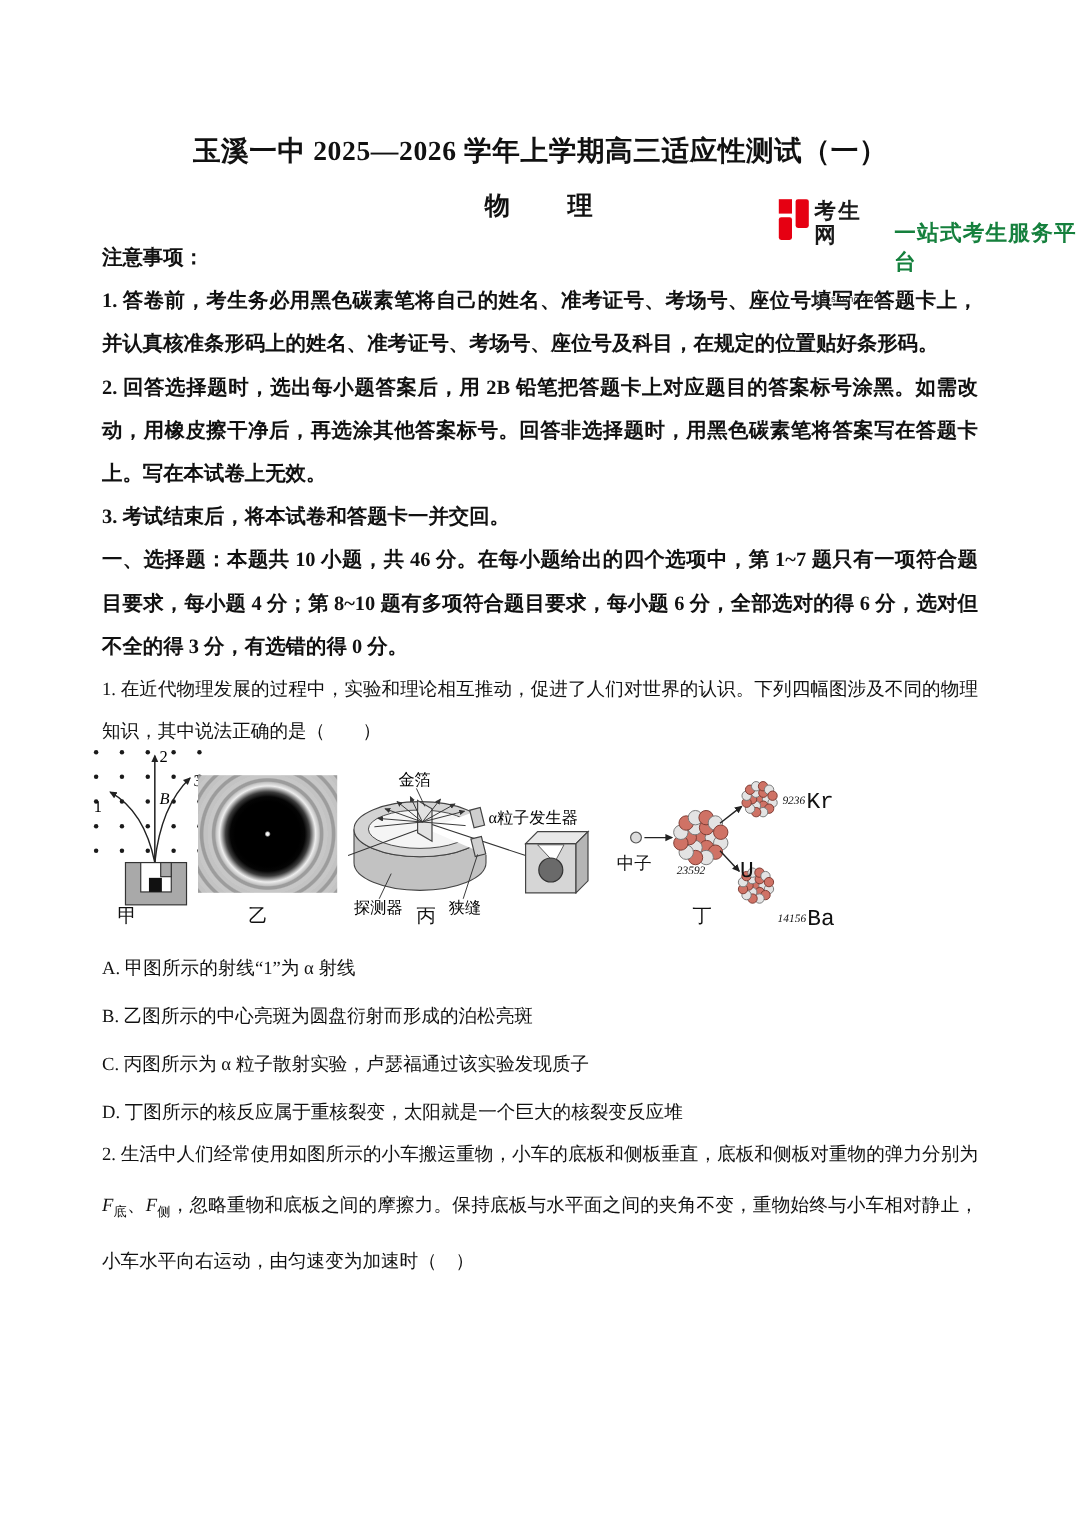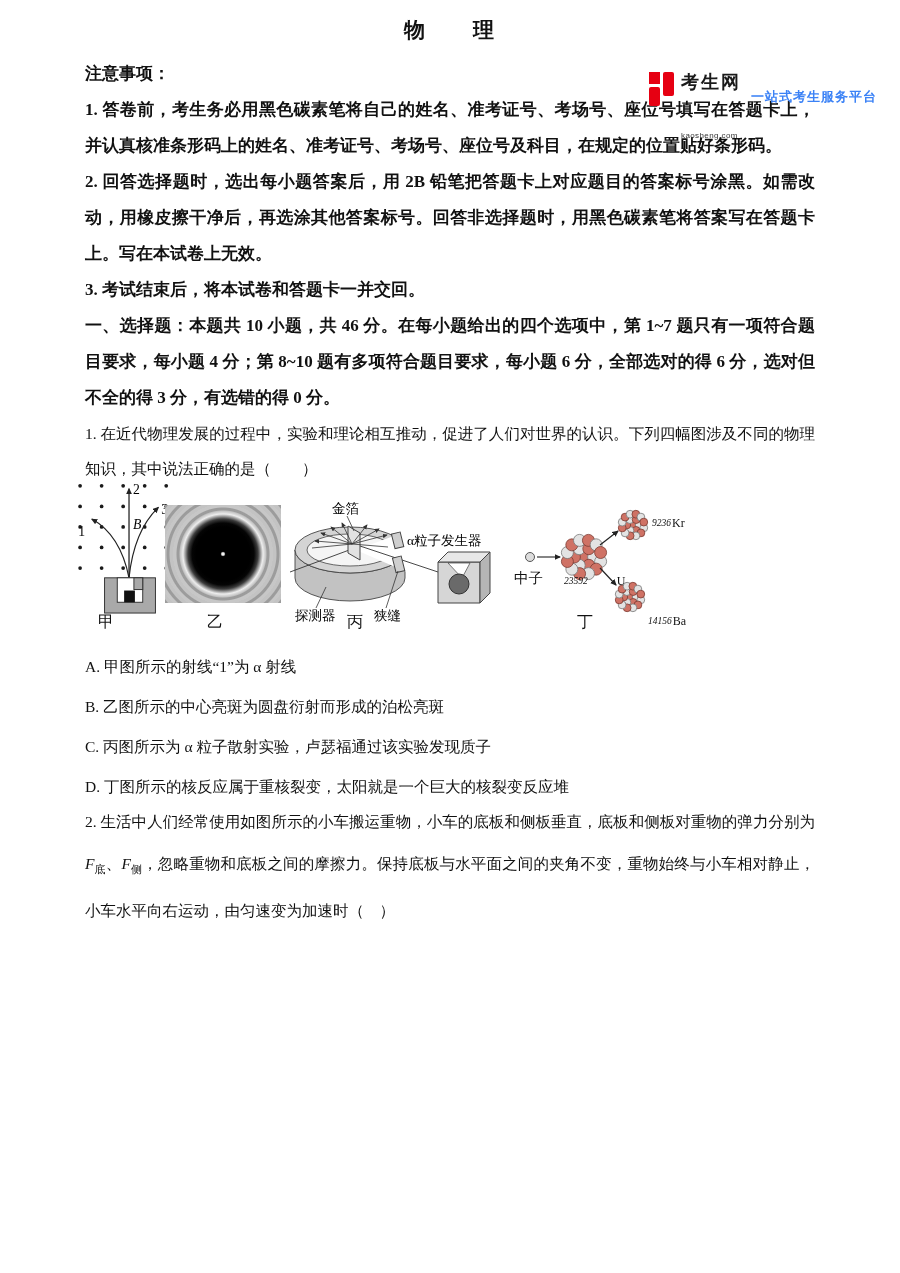--- a/index.html
+++ b/index.html
@@ -13,21 +13,21 @@
   .brand-mark span{position:absolute;background:#e60012;}
   .bm1{left:0;top:0;width:11px;height:12px;}
   .bm2{left:0;top:15px;width:11px;height:19px;border-radius:2px;}
   .bm3{left:14px;top:0;width:11px;height:24px;border-radius:2px;}
   .brand-text{display:flex;flex-direction:column;gap:39px;}
   .brand-name{font-family:"Liberation Sans","DejaVu Sans",sans-serif;font-weight:bold;
               font-size:18px;line-height:20px;letter-spacing:2px;color:#1a1a1a;}
   .brand-domain{font-family:"Liberation Sans","DejaVu Sans",sans-serif;font-size:8px;
                 line-height:9px;color:#333;letter-spacing:.4px;}
   .brand-tagline{font-family:"Liberation Sans","DejaVu Sans",sans-serif;font-weight:bold;
-                 font-size:13px;color:#3b82f6;margin:16px 0 0 10px;letter-spacing:1px;}
+                 font-size:18px;color:#15803d;margin:16px 0 0 10px;letter-spacing:1px;}
 
   
   h1.title{margin:110px 0 0;font-size:23px;font-weight:bold;text-align:center;letter-spacing:.5px;}
   h2.subject{margin:16px 0 0;font-size:21px;font-weight:bold;text-align:center;letter-spacing:2px;}
   p{margin:0;}
   .bold-par{font-size:17px;font-weight:bold;line-height:36px;text-align:justify;}
   .notice-head{margin-top:12px;}
   .q-par{font-size:15.5px;line-height:35px;text-align:justify;}
   .opt{line-height:40px;text-align:left;}
   .opt-first{margin-top:12px;}
@@ -40,21 +40,21 @@
   .fig-abs{position:absolute;}
   .figcap{position:absolute;font-size:16px;color:#111;}
   .poisson{position:absolute;left:165px;top:30px;width:116px;height:98px;
     background:
       radial-gradient(circle at 50% 50%, rgba(255,255,255,.95) 0 1.2px, rgba(255,255,255,0) 2.6px),
       radial-gradient(circle at 50% 50%, #000 0 27px, #050505 31px, #3c3c3c 35px, #ededed 40px, rgba(197,197,197,0) 43px),
       repeating-radial-gradient(circle at 50% 50%, #c3c3c3 0 3px, #9c9c9c 4px 6px, #c7c7c7 7px 10px);}
   .nuclide{position:absolute;display:flex;align-items:center;}
   .nstack{display:flex;flex-direction:row;align-items:flex-end;font-size:9.5px;
           line-height:9px;margin-right:1px;font-style:italic;}
-  .nsym{font-size:12px;}
+  .nsym{font-size:19px;font-family:Liberation Mono, monospace;}
   .neutron-label{position:absolute;font-size:14.5px;}
   svg text{font-family:"Liberation Serif","DejaVu Serif",serif;}
 </style>
 </head>
 <body>
 
 <div class="page">
 
   <div class="brand">
     <div class="brand-mark">
@@ -62,20 +62,21 @@
         <span class="bm2"></span>
         <span class="bm3"></span>
     </div>
     <div class="brand-text">
       <span class="brand-name">考生网</span>
       <span class="brand-domain">kaosheng.com</span>
     </div>
     <span class="brand-tagline">一站式考生服务平台</span>
   </div>
 
+  <h1 class="title">玉溪一中 2025—2026 学年上学期高三适应性测试（一）</h1>
   <h2 class="subject">物　　理</h2>
 
   <p class="bold-par notice-head">注意事项：</p>
   <p class="bold-par">1. 答卷前，考生务必用黑色碳素笔将自己的姓名、准考证号、考场号、座位号填写在答题卡上，并认真核准条形码上的姓名、准考证号、考场号、座位号及科目，在规定的位置贴好条形码。</p>
   <p class="bold-par">2. 回答选择题时，选出每小题答案后，用 2B 铅笔把答题卡上对应题目的答案标号涂黑。如需改动，用橡皮擦干净后，再选涂其他答案标号。回答非选择题时，用黑色碳素笔将答案写在答题卡上。写在本试卷上无效。</p>
   <p class="bold-par">3. 考试结束后，将本试卷和答题卡一并交回。</p>
 
   <p class="bold-par">一、选择题：本题共 10 小题，共 46 分。在每小题给出的四个选项中，第 1~7 题只有一项符合题目要求，每小题 4 分；第 8~10 题有多项符合题目要求，每小题 6 分，全部选对的得 6 分，选对但不全的得 3 分，有选错的得 0 分。</p>
 
   <p class="q-par">1. 在近代物理发展的过程中，实验和理论相互推动，促进了人们对世界的认识。下列四幅图涉及不同的物理知识，其中说法正确的是（　　）</p>

